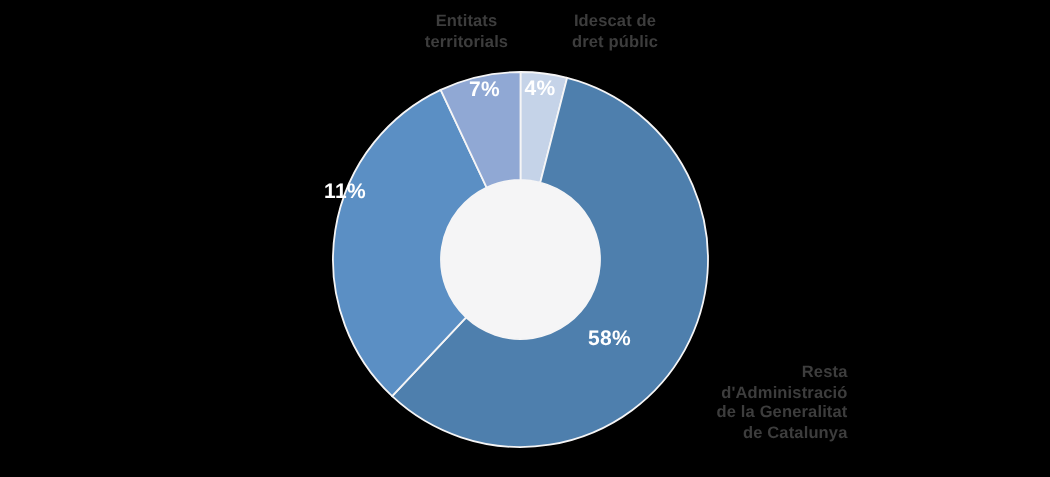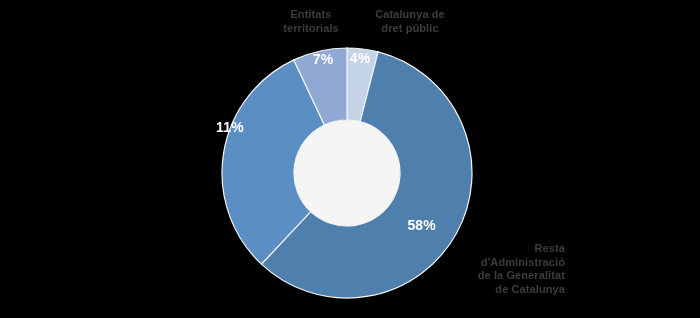--- a/index.html
+++ b/index.html
@@ -59,41 +59,41 @@
   .pct-label {
     position: absolute;
     color: #ffffff;
     font-size: 14px;
     font-weight: bold;
     letter-spacing: 0.2px;
   }
   .pct-7 { left: 305px; top: 51px; width: 36px; text-align: center; }
   .pct-4 { left: 343px; top: 50px; width: 34px; text-align: center; }
   .pct-31 { left: 208px; top: 119px; width: 44px; text-align: center; }
-  .pct-58 { left: 392px; top: 217px; width: 44px; text-align: right; }
+  .pct-58 { left: 392px; top: 217px; width: 44px; text-align: left; }
 </style>
 </head>
 <body>
 
 <div id="chart-root">
 
   <svg id="donut-svg" width="700" height="318" viewBox="0 0 700 318">
     <g id="slices-group">
         <path d="M 347 48 A 125 125 0 0 1 378.0862358956069 51.92710485892111 L 360.1805640197373 121.66509246018255 A 53 53 0 0 0 347 120 Z" fill="#c5d3e8" stroke="#f5f5f6" stroke-width="1.2"></path>
         <path d="M 378.0862358956069 51.92710485892111 A 125 125 0 1 1 261.43161175891396 264.1210784276765 L 310.7190033857795 211.63533725333482 A 53 53 0 1 0 360.1805640197373 121.66509246018255 Z" fill="#4e7fad" stroke="#f5f5f6" stroke-width="1.2"></path>
         <path d="M 261.43161175891396 264.1210784276765 A 125 125 0 0 1 293.7775885543659 59.89661844174758 L 324.4336975470511 125.04416621930098 A 53 53 0 0 0 310.7190033857795 211.63533725333482 Z" fill="#5b8fc4" stroke="#f5f5f6" stroke-width="1.2"></path>
         <path d="M 293.7775885543659 59.89661844174758 A 125 125 0 0 1 347 48 L 347 120 A 53 53 0 0 0 324.4336975470511 125.04416621930098 Z" fill="#90a8d4" stroke="#f5f5f6" stroke-width="1.2"></path>
       </g>
     <circle id="donut-hole" cx="347" cy="173" r="53" fill="#f5f5f6"></circle>
   </svg>
 
   <div class="outer-label lbl-entitats-territorials">Entitats
 territorials</div>
 
-  <div class="outer-label lbl-entitats-dret-public">Catalunya de
+  <div class="outer-label lbl-entitats-dret-public">Idescat de
 dret públic</div>
 
 
   <div class="outer-label lbl-resta">Resta
 d'Administració
 de la Generalitat
 de Catalunya</div>
 
   <div class="pct-label pct-7">7%</div>
 

